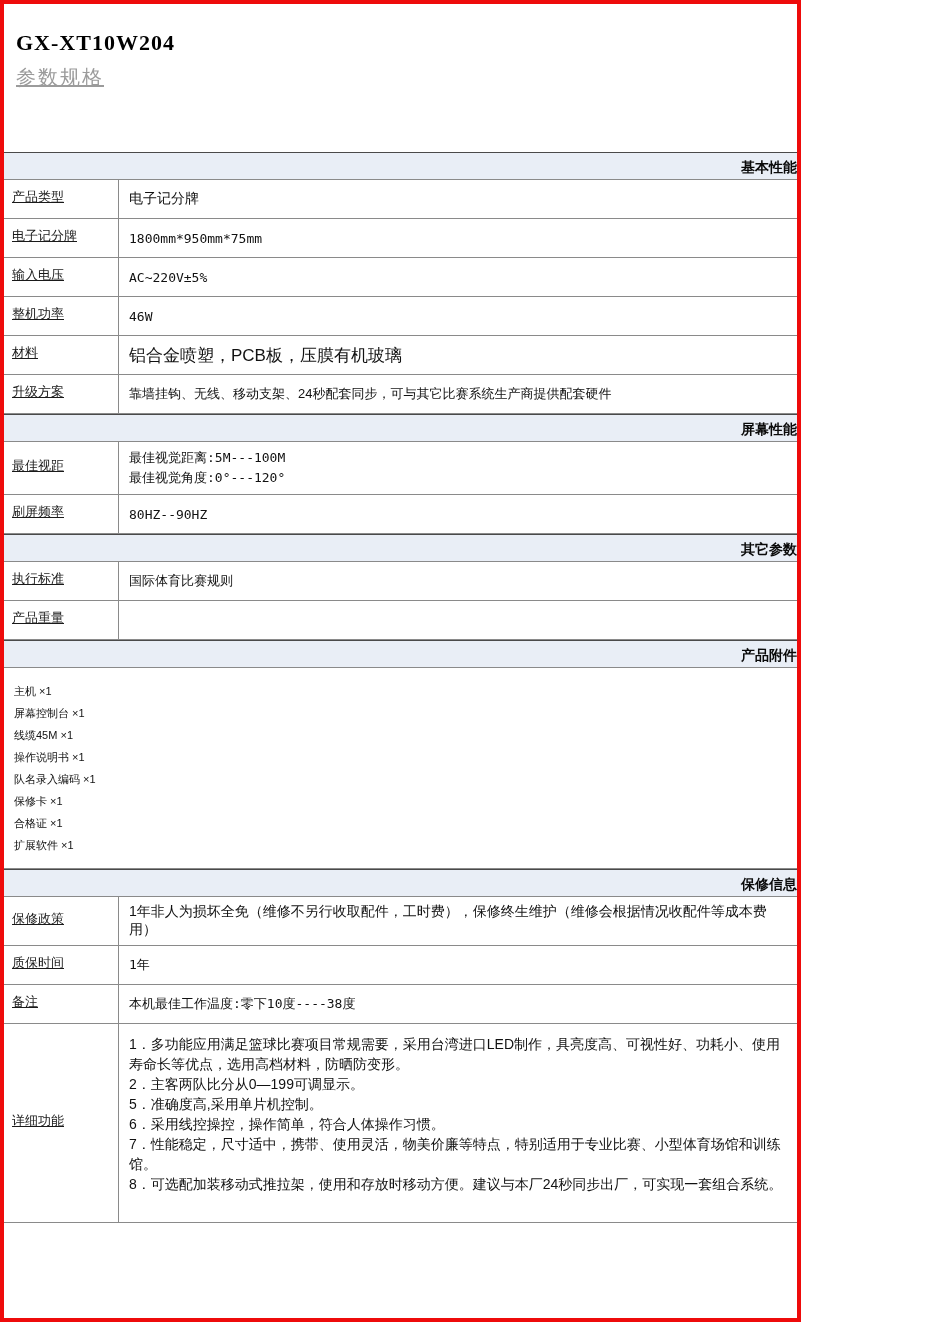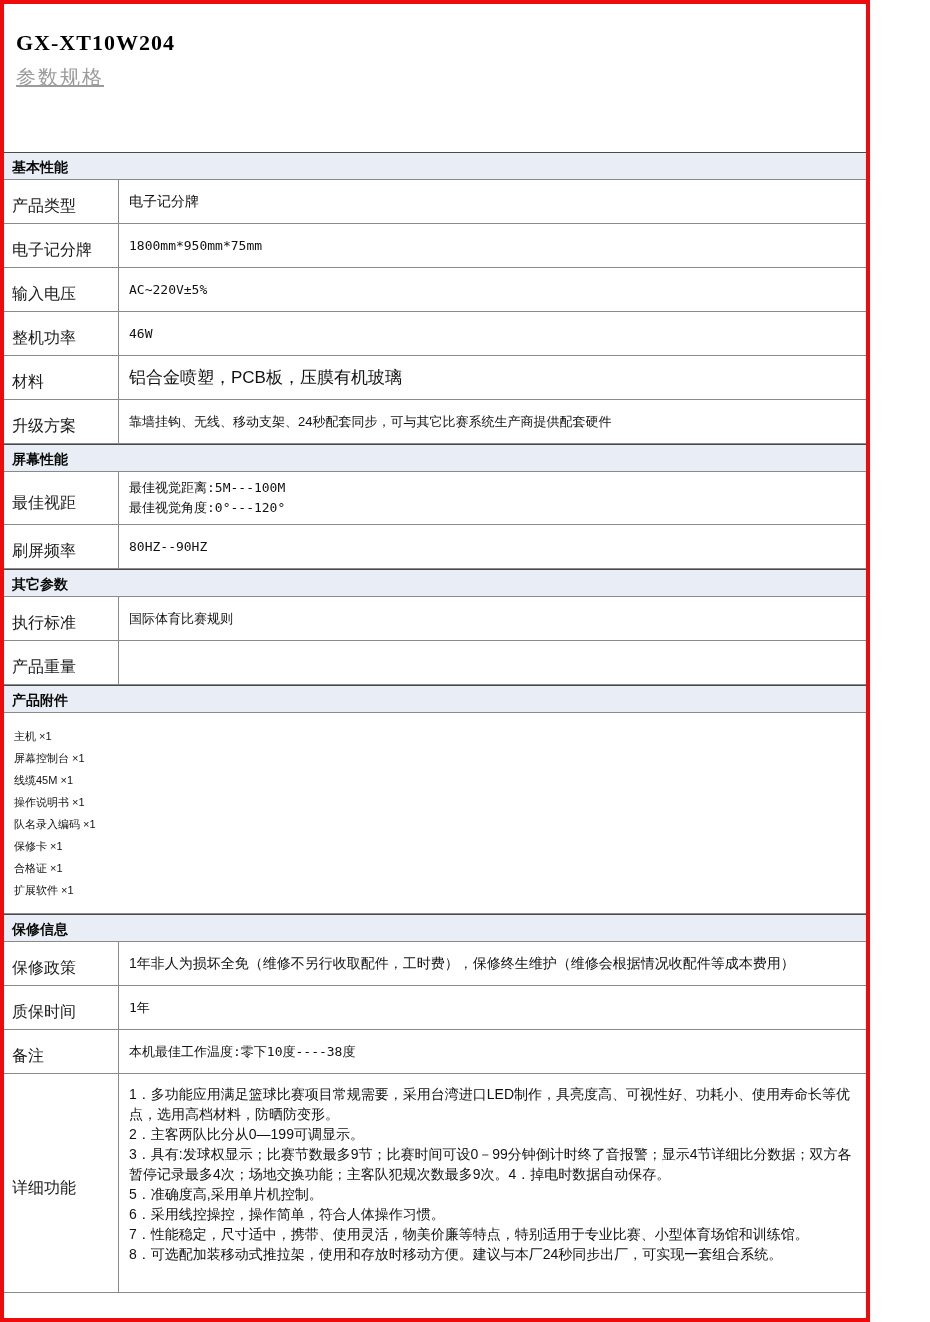--- a/index.html
+++ b/index.html
@@ -1,18 +1,18 @@
 <!DOCTYPE html>
 <html><head>
 <meta charset="utf-8">
 <style>
   html,body{margin:0;padding:0;background:#fff;}
   .page{
     position:relative;
-    width:870px;height:1322px;
+    width:801px;height:1322px;
     box-sizing:border-box;
     border:4px solid #ee0b0b;
     background:#fff;
     font-family:"Liberation Sans",sans-serif;
     color:#111;
     overflow:hidden;
   }
   .head{
     box-sizing:border-box;
     height:148px;
@@ -37,36 +37,38 @@
     box-sizing:border-box;
     background:#e9eef6;
     border-top:1px solid #4a4a4a;
     border-bottom:1px solid #8a8a8a;
     font-size:14px;
     font-weight:bold;
     color:#0a0a0a;
     padding:0 0 0 8px;
     height:28px;
     line-height:28px;
+    text-align:right;
   }
   .row{
     display:flex;
     align-items:stretch;
     border-bottom:1px solid #8a8a8a;
     min-height:38px;
   }
   .row:last-child{border-bottom:none;}
   .cell{box-sizing:border-box;display:flex;flex-direction:column;justify-content:center;}
   .label{
     width:115px;
     flex:0 0 115px;
     border-right:1px solid #8a8a8a;
-    padding:16px 4px 6px 8px;
-    font-size:16px;
+    padding:2px 4px 6px 8px;
+    font-size:13px;
     color:#1a1a1a;
+    text-decoration:underline;
   }
   .value{
     flex:1;
     padding:6px 12px 6px 10px;
     font-size:14px;
     color:#111;
   }
   .value.mono{font-family:"DejaVu Sans Mono",monospace;font-size:13px;}
   .value.small{font-size:13px;}
   .value.large{font-size:17px;}
@@ -160,21 +162,20 @@
       </div>
       <div class="row">
         <div class="cell label">备注</div>
         <div class="cell value mono">本机最佳工作温度:零下10度----38度</div>
       </div>
       <div class="row">
         <div class="cell label">详细功能</div>
         <div class="cell value detail">
           <div class="line">1．多功能应用满足篮球比赛项目常规需要，采用台湾进口LED制作，具亮度高、可视性好、功耗小、使用寿命长等优点，选用高档材料，防晒防变形。</div>
           <div class="line">2．主客两队比分从0—199可调显示。</div>
-          <div class="line">3．具有:发球权显示；比赛节数最多9节；比赛时间可设0－99分钟倒计时终了音报警；显示4节详细比分数据；双方各暂停记录最多4次；场地交换功能；主客队犯规次数最多9次。4．掉电时数据自动保存。</div>
           <div class="line">5．准确度高,采用单片机控制。</div>
           <div class="line">6．采用线控操控，操作简单，符合人体操作习惯。</div>
           <div class="line">7．性能稳定，尺寸适中，携带、使用灵活，物美价廉等特点，特别适用于专业比赛、小型体育场馆和训练馆。</div>
           <div class="line">8．可选配加装移动式推拉架，使用和存放时移动方便。建议与本厂24秒同步出厂，可实现一套组合系统。</div>
         </div>
       </div>
     </div>
   <div class="tail-row"></div>
 </div>
 

